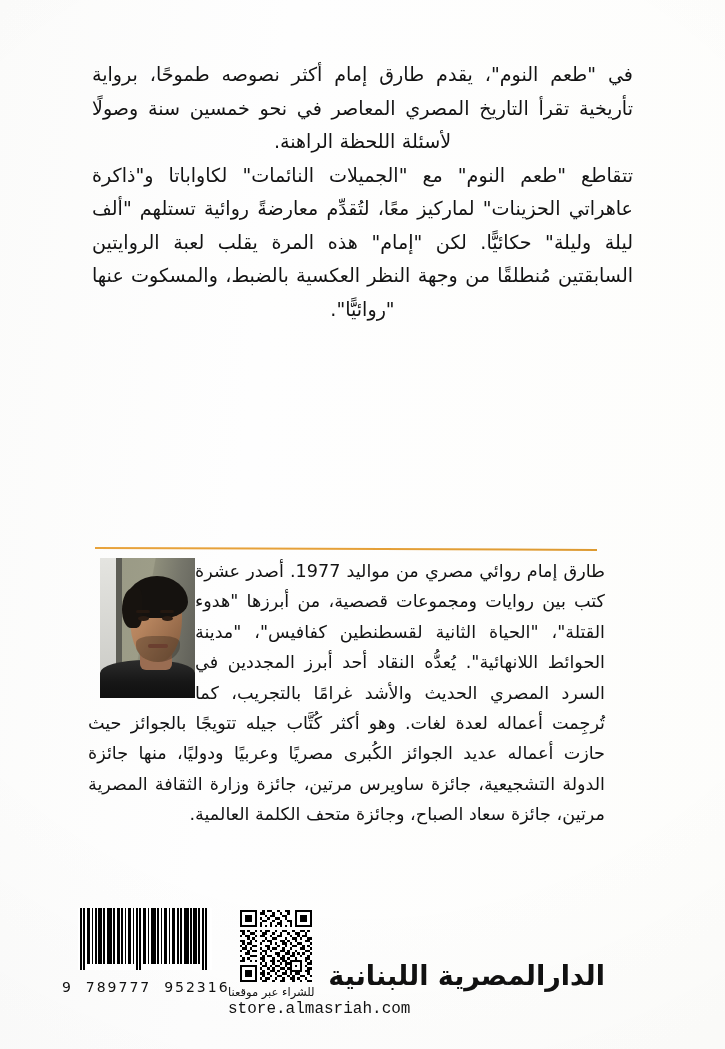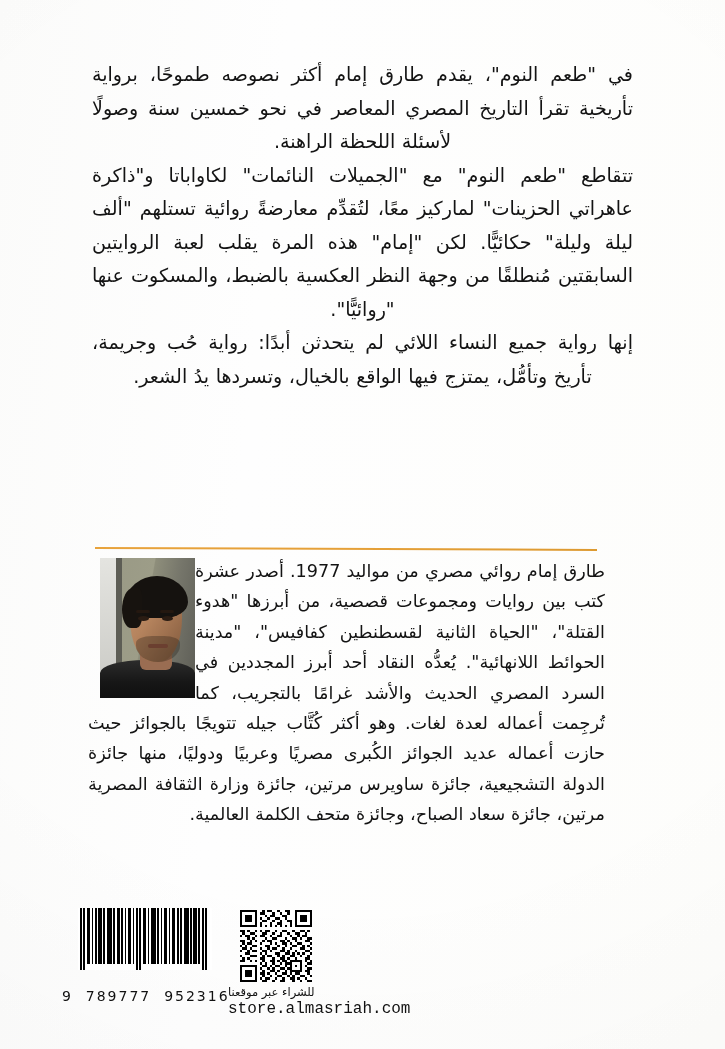--- a/index.html
+++ b/index.html
@@ -236,35 +236,34 @@
     height: 62px;
     width: 134px;
     margin-left: 12px;
     display: block;
   }
   .barcode-digits {
     direction: ltr;
     font-size: 14px;
     color: #111;
     letter-spacing: 2px;
-    margin-top: 18px;
+    margin-top: 9px;
     font-family: "DejaVu Sans", "Liberation Sans", sans-serif;
     white-space: pre;
   }
 </style>
 </head>
 <body>
 
 <div class="page">
   <div class="paper-texture"></div>
 
   <div class="blurb">
     <p>في "طعم النوم"، يقدم طارق إمام أكثر نصوصه طموحًا، برواية تأريخية تقرأ التاريخ المصري المعاصر في نحو خمسين سنة وصولًا لأسئلة اللحظة الراهنة.</p>
     <p>تتقاطع "طعم النوم" مع "الجميلات النائمات" لكاواباتا و"ذاكرة عاهراتي الحزينات" لماركيز معًا، لتُقدِّم معارضةً روائية تستلهم "ألف ليلة وليلة" حكائيًّا. لكن "إمام" هذه المرة يقلب لعبة الروايتين السابقتين مُنطلقًا من وجهة النظر العكسية بالضبط، والمسكوت عنها "روائيًّا".</p>
-    <p>إنها رواية جميع النساء اللائي لم يتحدثن أبدًا: رواية حُب وجريمة، تأريخ وتأمُّل، يمتزج فيها الواقع بالخيال، وتسردها يدُ الشعر.</p>
   </div>
 
   <div class="divider"></div>
 
   <div class="bio-wrap">
     <div class="author-photo">
       <div class="photo-bg"></div>
       <div class="photo-wallstripe"></div>
       <div class="photo-wallstripe2"></div>
       <div class="photo-shoulders"></div>
@@ -279,20 +278,21 @@
       <div class="photo-eye-r"></div>
       <div class="photo-mouth"></div>
     </div>
     <div class="bio-text">
       <p>طارق إمام روائي مصري من مواليد 1977. أصدر عشرة كتب بين روايات ومجموعات قصصية، من أبرزها "هدوء القتلة"، "الحياة الثانية لقسطنطين كفافيس"، "مدينة الحوائط اللانهائية". يُعدُّه النقاد أحد أبرز المجددين في السرد المصري الحديث والأشد غرامًا بالتجريب، كما تُرجِمت أعماله لعدة لغات. وهو أكثر كُتَّاب جيله تتويجًا بالجوائز حيث حازت أعماله عديد الجوائز الكُبرى مصريًا وعربيًا ودوليًا، منها جائزة الدولة التشجيعية، جائزة ساويرس مرتين، جائزة وزارة الثقافة المصرية مرتين، جائزة سعاد الصباح، وجائزة متحف الكلمة العالمية.</p>
     </div>
   </div>
 
   <div class="footer">
 
+    <div class="publisher-logo">الدارالمصرية اللبنانية</div>
 
     <div class="qr-block">
       <svg class="qr-code" viewBox="0 0 29 29" shape-rendering="crispEdges">
         <rect width="29" height="29" fill="#ffffff"></rect>
         <g fill="#000000">
 
           <rect x="0" y="0" width="7" height="1"></rect>
             <rect x="0" y="6" width="7" height="1"></rect>
           <rect x="0" y="0" width="1" height="7"></rect>
             <rect x="6" y="0" width="1" height="7"></rect>

